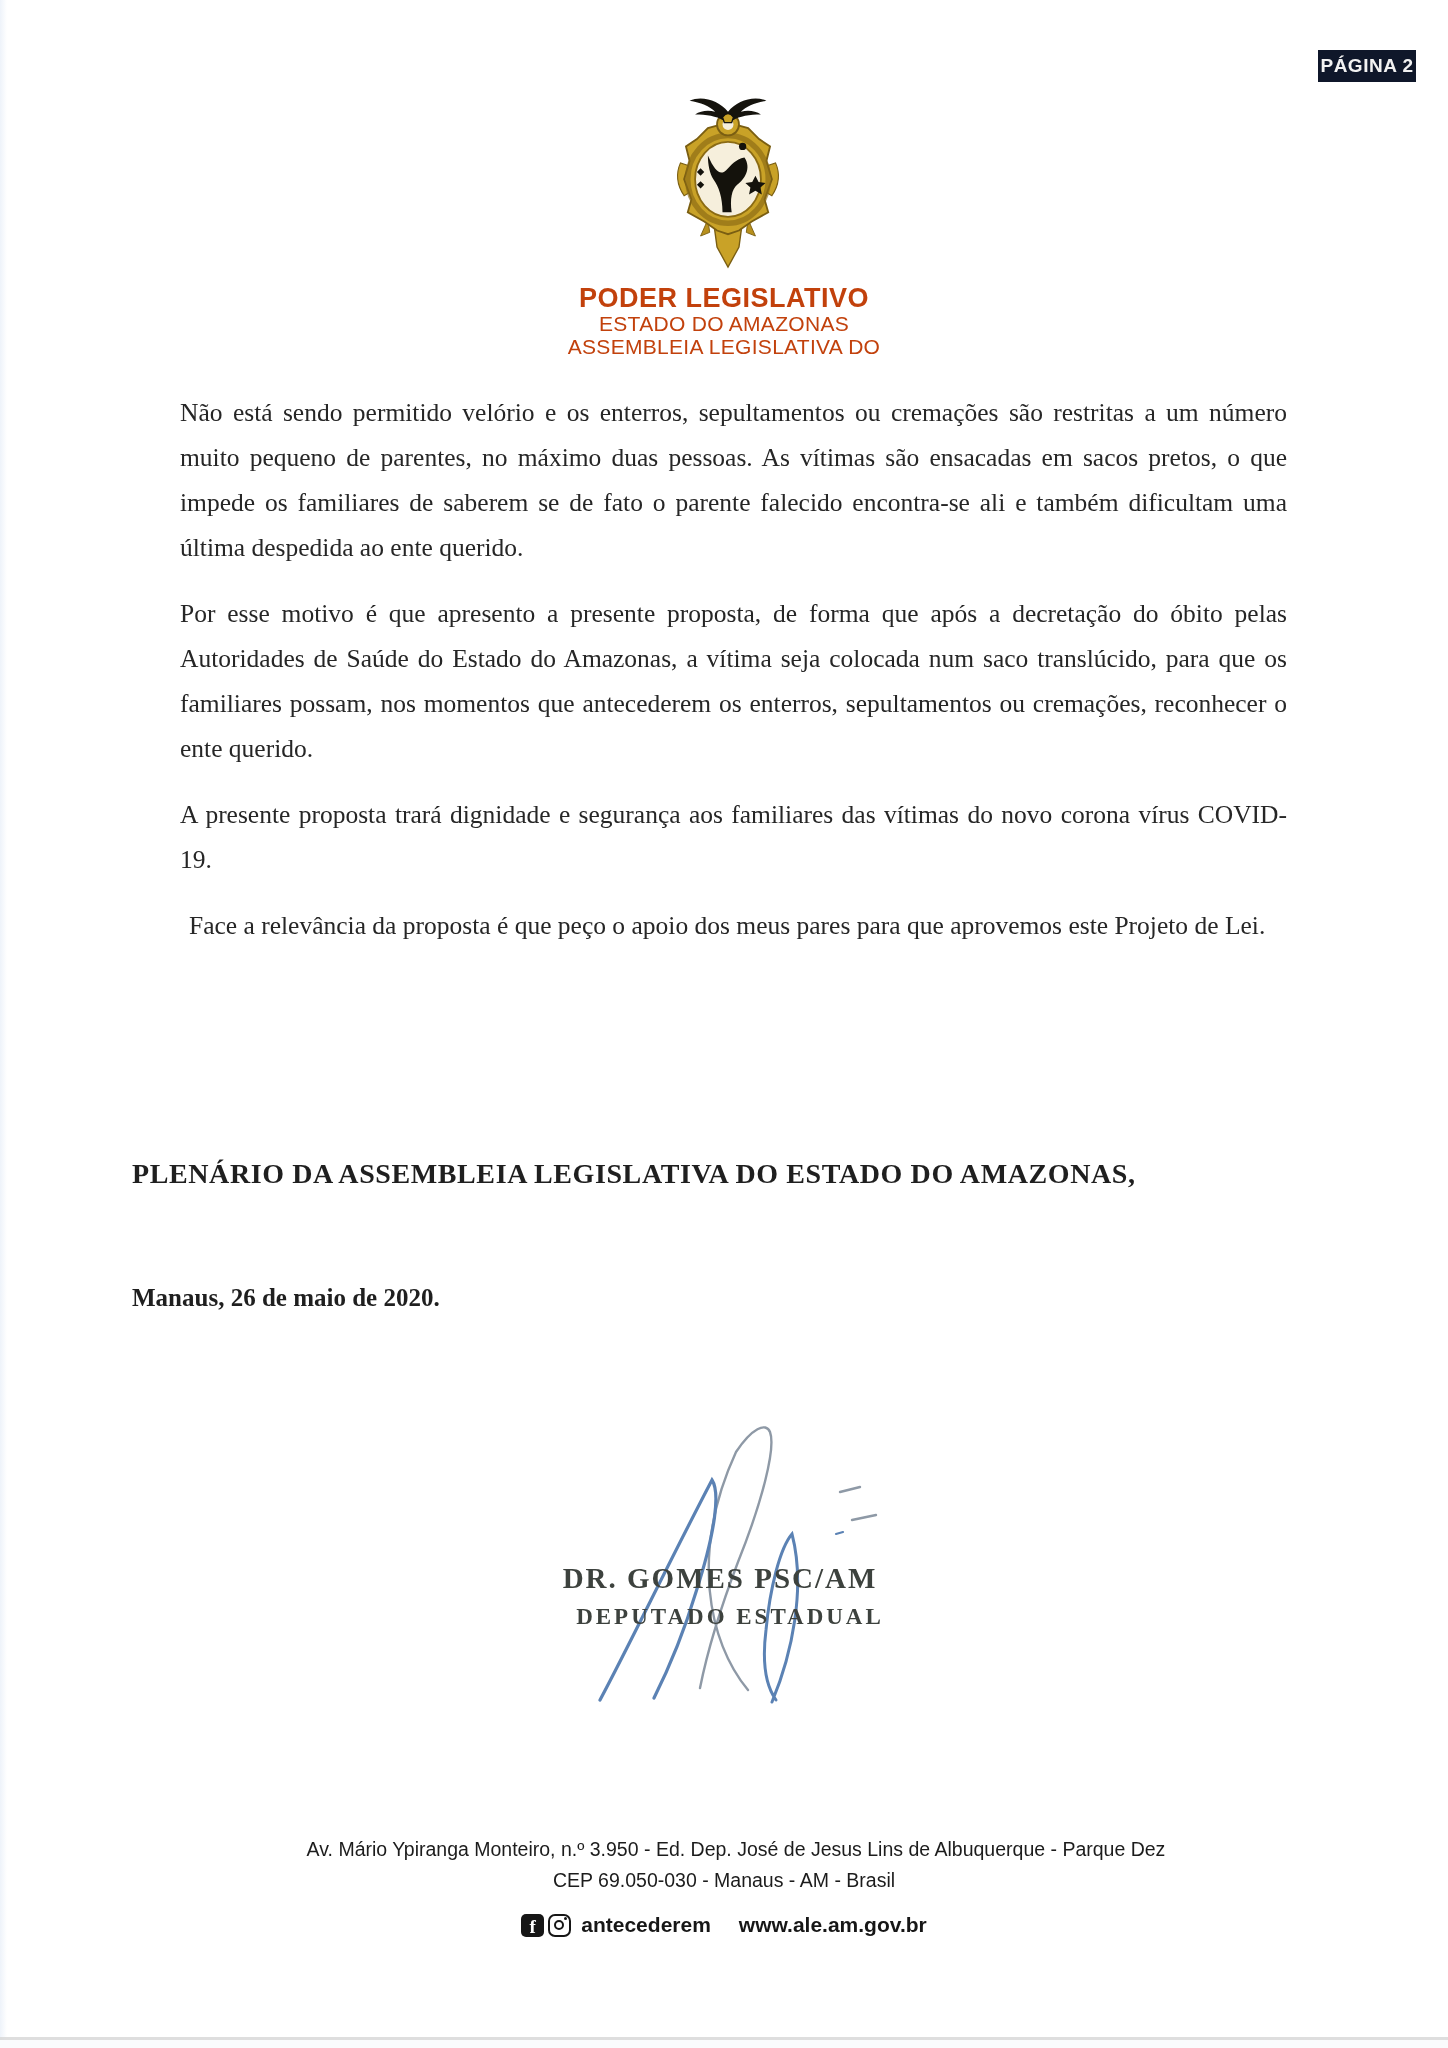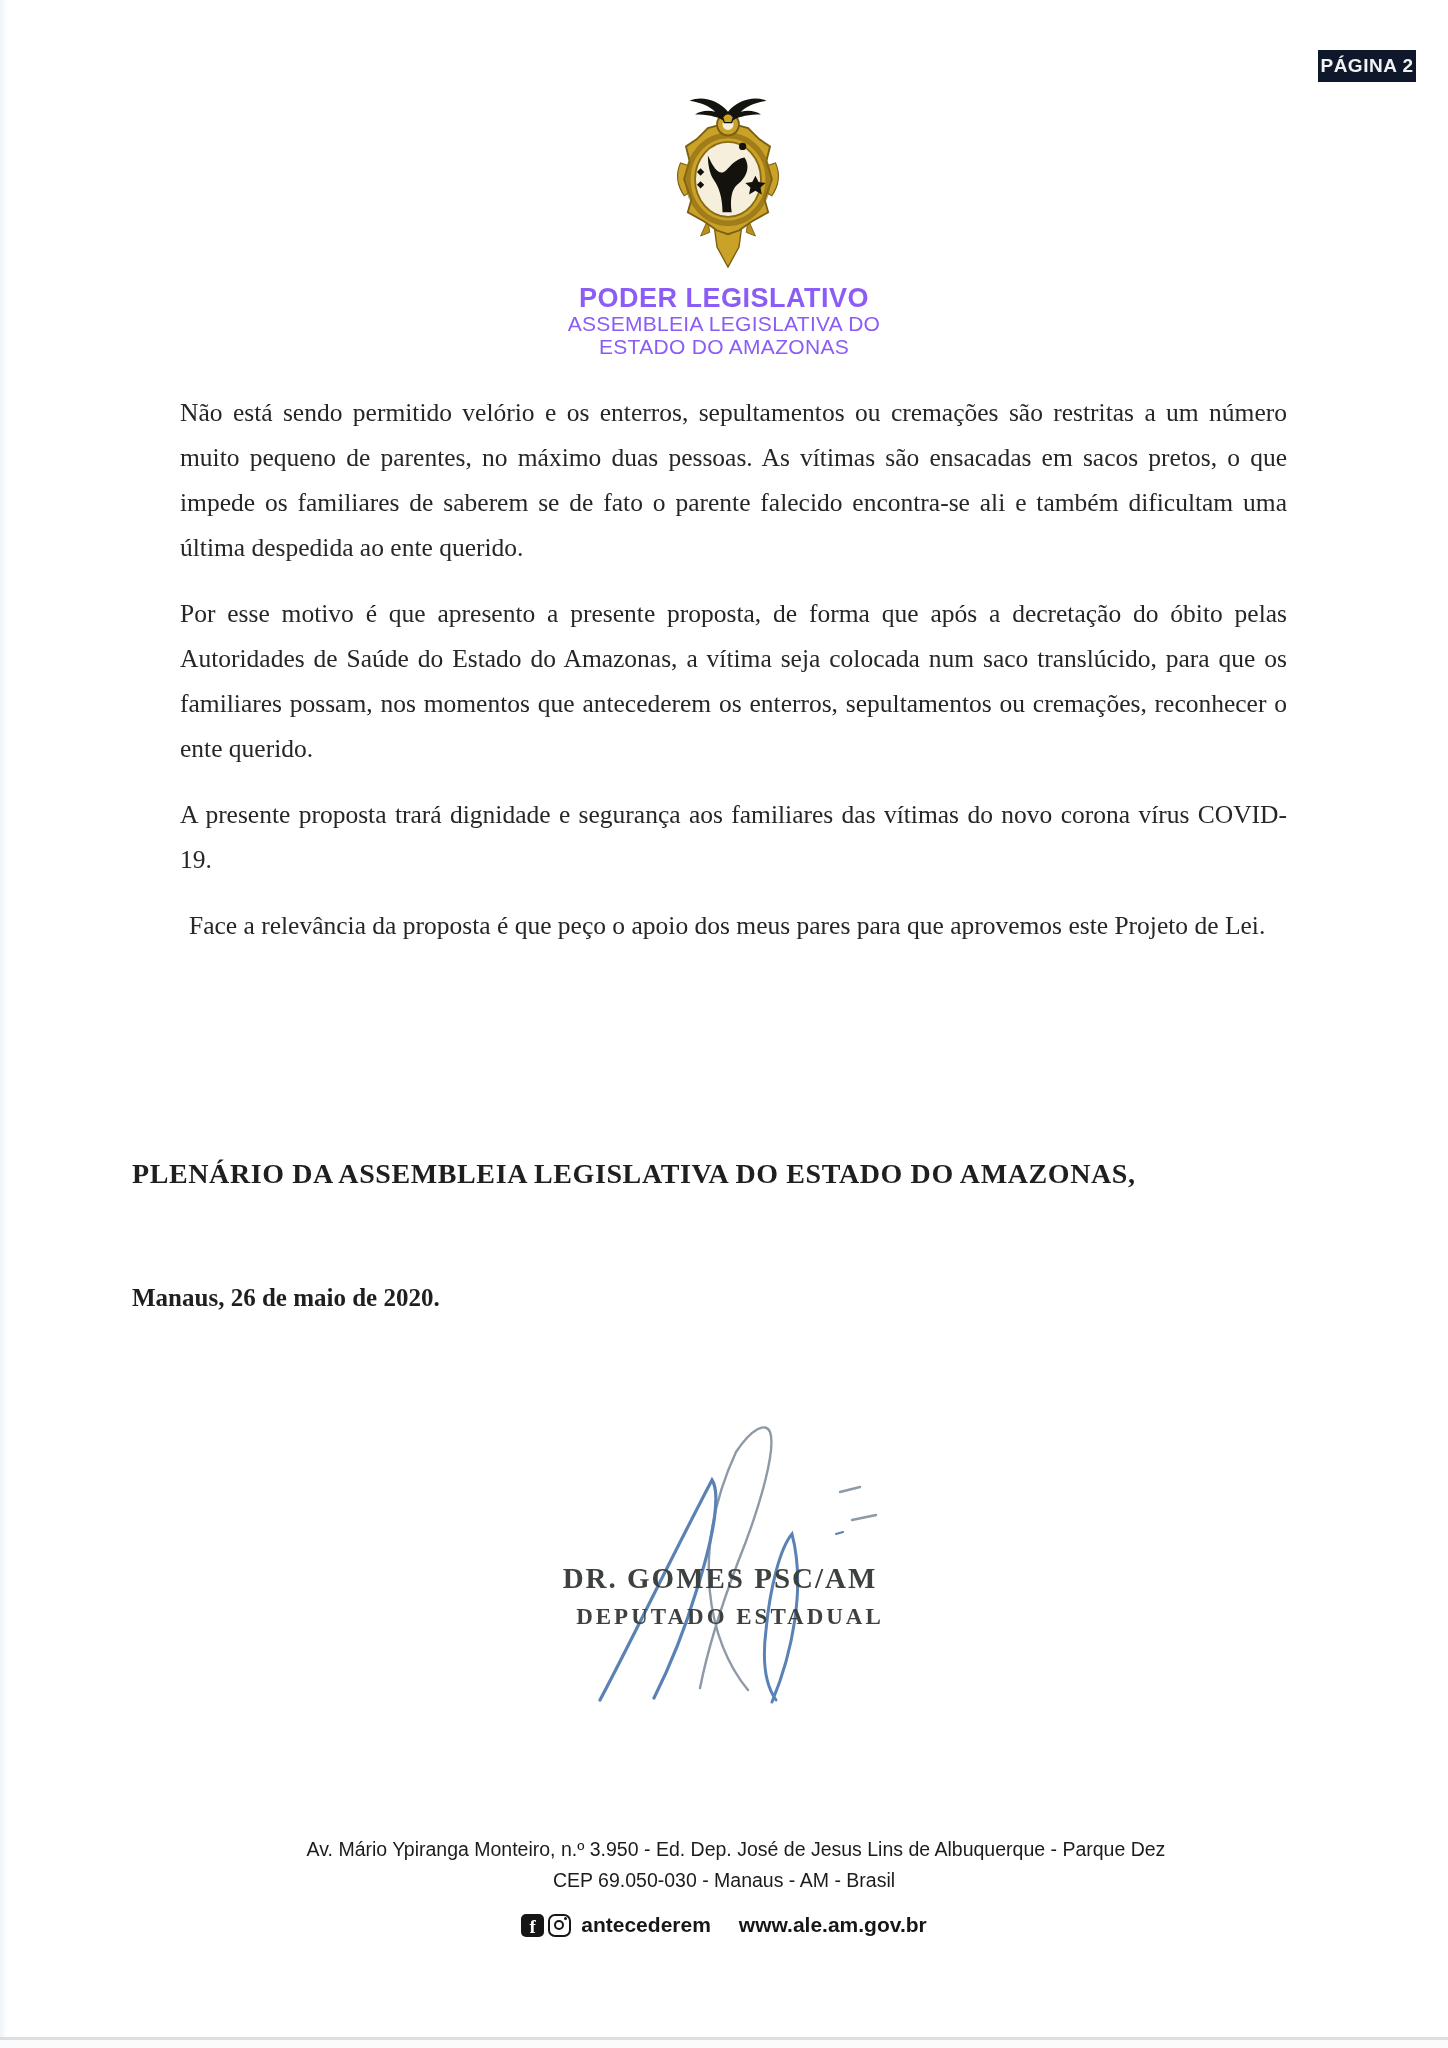--- a/index.html
+++ b/index.html
@@ -22,21 +22,21 @@
     position:absolute;left:1318px;top:50px;width:98px;height:32px;
     background:#0f172a;color:#f2f2f2;
     font-family:"Liberation Sans",sans-serif;font-weight:bold;font-size:19px;
     display:flex;align-items:center;justify-content:center;letter-spacing:.5px;
   }
 
   .emblem{position:absolute;left:664px;top:88px;width:128px;height:190px;}
 
   .org-header{
     position:absolute;left:0;top:284px;width:1448px;text-align:center;
-    font-family:"Liberation Sans",sans-serif;color:#8b5cf6;line-height:1.08;
+    font-family:"Liberation Sans",sans-serif;color:#c2410c;line-height:1.08;
   }
   .org-title{font-size:27px;font-weight:bold;letter-spacing:.5px;}
   .org-sub{font-size:21px;font-weight:normal;letter-spacing:.3px;}
 
   .body-text{
     position:absolute;left:180px;top:390px;width:1107px;
     font-size:25.5px;line-height:45px;text-align:justify;color:#262626;
   }
   .body-text p{margin:0 0 21px 0;}
   .body-text p.indented{text-indent:9px;}
@@ -117,22 +117,22 @@
       <circle cx="70" cy="36" r="12" fill="#c9a227" stroke="#7a5e12" stroke-width="2"></circle>
       <circle cx="70" cy="36" r="6" fill="#f6efdc"></circle>
 
       <path d="M70 22 C60 10 42 4 28 10 C40 12 50 16 56 22 C48 20 40 21 34 25 C46 25 58 27 64 31 L76 31 C82 27 94 25 106 25 C100 21 92 20 84 22 C90 16 100 12 112 10 C98 4 80 10 70 22 Z" fill="#15130d"></path>
       <path d="M64 28 Q70 20 76 28 L74 34 L66 34 Z" fill="#c9a227" stroke="#15130d" stroke-width="1.5"></path>
     </svg>
   </div>
 
   <div class="org-header">
     <div class="org-title">PODER LEGISLATIVO</div>
+    <div class="org-sub">ESTADO DO AMAZONAS</div>
     <div class="org-sub">ASSEMBLEIA LEGISLATIVA DO</div>
-    <div class="org-sub">ESTADO DO AMAZONAS</div>
   </div>
 
   <div class="body-text">
     <p>Não está sendo permitido velório e os enterros, sepultamentos ou cremações são restritas a um número muito pequeno de parentes, no máximo duas pessoas. As vítimas são ensacadas em sacos pretos, o que impede os familiares de saberem se de fato o parente falecido encontra-se ali e também dificultam uma última despedida ao ente querido.</p>
     <p>Por esse motivo é que apresento a presente proposta, de forma que após a decretação do óbito pelas Autoridades de Saúde do Estado do Amazonas, a vítima seja colocada num saco translúcido, para que os familiares possam, nos momentos que antecederem os enterros, sepultamentos ou cremações, reconhecer o ente querido.</p>
     <p>A presente proposta trará dignidade e segurança aos familiares das vítimas do novo corona vírus COVID-19.</p>
     <p class="indented">Face a relevância da proposta é que peço o apoio dos meus pares para que aprovemos este Projeto de Lei.</p>
   </div>
 
   <div class="plenary-line">PLENÁRIO DA ASSEMBLEIA LEGISLATIVA DO ESTADO DO AMAZONAS,</div>

